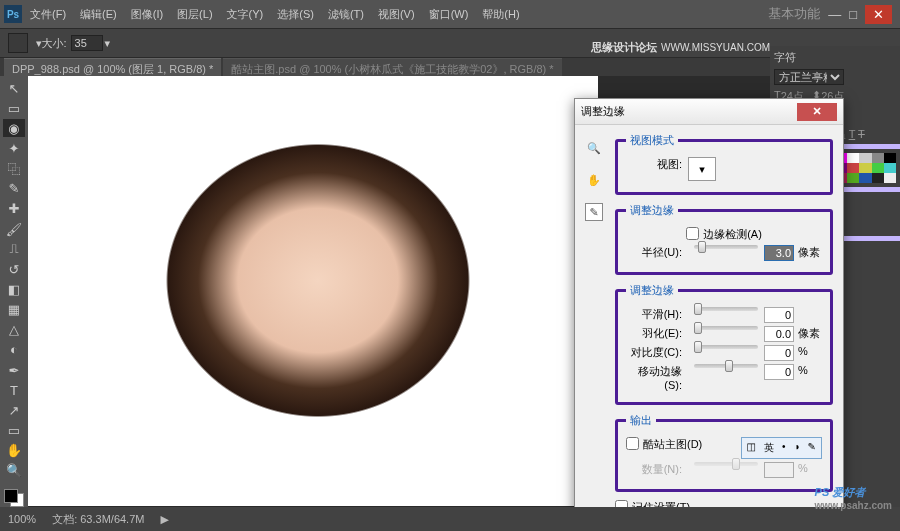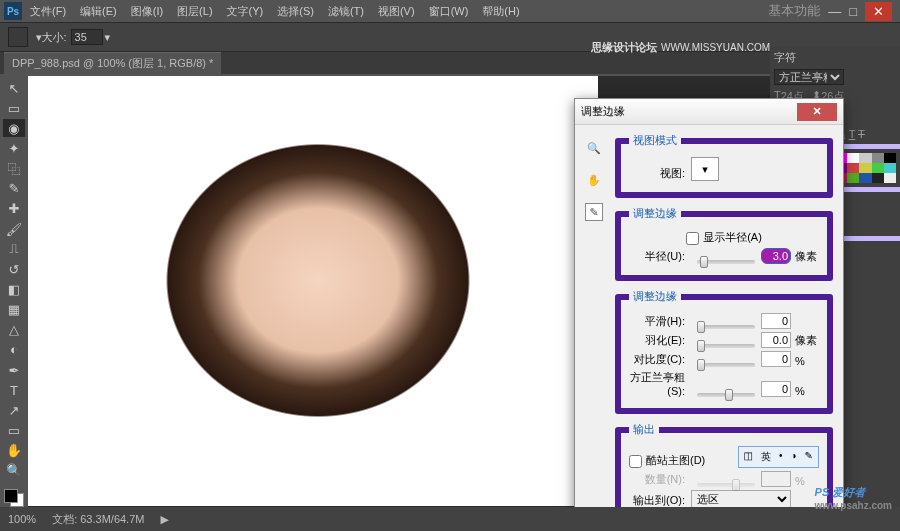--- a/index.html
+++ b/index.html
@@ -1,17 +1,17 @@
 <!DOCTYPE html>
 <html><head>
 <meta charset="utf-8">
 <style>
 *{margin:0;padding:0;box-sizing:border-box;font-family:"Microsoft YaHei",Arial,sans-serif;font-size:11px;}
 body{background:#535353;width:900px;height:531px;overflow:hidden;position:relative;}
-.menubar{background:#535353;height:22px;display:flex;align-items:center;padding:0 4px;color:#ccc;}
+.menubar{background:#535353;height:28px;display:flex;align-items:center;padding:0 4px;color:#ccc;}
 .menubar .ps-icon{width:18px;height:18px;background:#1a3d5c;color:#5fb4e8;font-weight:bold;display:flex;align-items:center;justify-content:center;margin-right:8px;font-size:10px;}
 .menubar span{margin-right:14px;cursor:default;}
 .menubar .right{margin-left:auto;display:flex;align-items:center;}
 .menubar .right span{margin:0 4px;font-size:13px;}
 .win-close{background:#c0392b;padding:2px 8px;color:#fff;}
 .optbar{background:#424242;height:30px;display:flex;align-items:center;padding:0 8px;color:#ccc;border-top:1px solid #2a2a2a;border-bottom:1px solid #2a2a2a;}
 .optbar .tool-ico{width:20px;height:20px;border:1px solid #222;background:#3a3a3a;margin-right:8px;}
 .optbar label{margin-right:4px;}
 .optbar input{width:32px;background:#333;border:1px solid #222;color:#ccc;padding:1px 3px;}
 .rightlabel{margin-left:auto;color:#999;}
@@ -32,28 +32,28 @@
 .panels .sw-grid{display:grid;grid-template-columns:repeat(10,1fr);gap:0;}
 .panels .sw-grid div{height:10px;}
 .statusbar{position:absolute;bottom:0;left:0;right:0;height:24px;background:#424242;color:#bbb;display:flex;align-items:center;padding:0 8px;font-size:10px;}
 .statusbar span{margin-right:16px;}
 
 
 .dialog{position:absolute;top:98px;left:574px;width:270px;background:#f0f0f0;border:1px solid #888;box-shadow:0 3px 12px rgba(0,0,0,.5);color:#000;}
 .dialog .titlebar{background:linear-gradient(#fdfdfd,#e8e8e8);height:26px;display:flex;align-items:center;padding:0 6px;border-bottom:1px solid #ccc;}
 .dialog .titlebar .dclose{margin-left:auto;background:#c75050;color:#fff;width:40px;height:18px;display:flex;align-items:center;justify-content:center;font-weight:bold;}
 .dialog .body{padding:8px 10px;}
-.dialog fieldset{border:6px solid #4c1d95;border-radius:3px;padding:6px 8px 8px;margin-bottom:8px;}
+.dialog fieldset{border:3px solid #4c1d95;border-radius:3px;padding:6px 8px 8px;margin-bottom:8px;}
 .dialog legend{color:#1a5fb4;padding:0 4px;}
-.dialog .row{display:flex;align-items:flex-end;margin:3px 0;font-size:11px;}
+.dialog .row{display:flex;align-items:flex-start;margin:3px 0;font-size:11px;}
 .dialog .row label{width:56px;text-align:right;margin-right:6px;}
 .dialog .row .slider{flex:1;height:4px;background:linear-gradient(#bbb,#ddd);border-radius:2px;margin:0 6px;position:relative;}
 .dialog .row .slider .thumb{position:absolute;top:-4px;width:8px;height:12px;background:linear-gradient(#fafafa,#ccc);border:1px solid #888;border-radius:2px;}
 .dialog .row input[type=text]{width:30px;border:1px solid #aaa;padding:1px 2px;text-align:right;}
-.dialog .row input.hl{background:#a21caf;color:#fff;border-color:#2a6db0;border-radius:6px;}
+.dialog .row input.hl{background:#737373;color:#fff;border-color:#2a6db0;}
 .dialog .row .unit{width:24px;margin-left:4px;}
 .dialog .lefticons{position:absolute;left:10px;top:40px;display:flex;flex-direction:column;gap:14px;}
 .dialog .lefticons div{width:18px;height:18px;border:1px solid transparent;display:flex;align-items:center;justify-content:center;color:#555;}
 .dialog .lefticons div.sel{border-color:#888;background:#fff;}
 .dialog .body-inner{margin-left:30px;}
 .dialog .viewbox{width:28px;height:24px;border:1px solid #999;background:#fff;display:flex;align-items:center;justify-content:center;margin-right:10px;}
 .dialog .checkbox{margin-right:4px;}
 .dialog select{border:1px solid #aaa;padding:1px;width:100px;}
 .dialog .outputmodes{border:1px solid #7aa7d0;padding:2px;display:flex;gap:2px;background:#e8f0fa;}
 .dialog .outputmodes span{padding:1px 3px;font-size:10px;}
@@ -88,20 +88,21 @@
 <div class="optbar">
   <div class="tool-ico"></div>
   <span>▾</span>
   <label>大小:</label>
   <input type="text" value="35" style="">
   <span style="margin-left:2px">▾</span>
 </div>
 
 <div class="tabbar">
   <div class="tab">DPP_988.psd @ 100% (图层 1, RGB/8) *</div>
+  <div class="tab" style="opacity:.6">酷站主图.psd @ 100% (小树林瓜式《施工技能教学02》, RGB/8) *</div>
 </div>
 
 <div class="toolbox">
   <div class="t">↖</div>
   <div class="t">▭</div>
   <div class="t active">◉</div>
   <div class="t">✦</div>
   <div class="t">⿻</div>
   <div class="t">✎</div>
   <div class="t">✚</div>
@@ -201,21 +202,21 @@
         <div class="row">
           <label>视图:</label>
           <div class="viewbox">▾</div>
         </div>
       </fieldset>
 
       <fieldset>
         <legend>调整边缘</legend>
         <div class="row" style="justify-content:center">
             <input type="checkbox" class="checkbox" style="">
-            <span>显示半径(A)</span>
+            <span>边缘检测(A)</span>
           </div>
         <div class="row">
           <label>半径(U):</label>
           <div class="slider">
               <div class="thumb" style="left:6%"></div>
             </div>
           <input type="text" class="hl" value="3.0" style="">
           <span class="unit">像素</span>
         </div>
       </fieldset>
@@ -240,21 +241,21 @@
           </div>
         <div class="row">
             <label>对比度(C):</label>
             <div class="slider">
               <div class="thumb" style="left:0"></div>
             </div>
             <input type="text" value="0" style="">
             <span class="unit">%</span>
           </div>
         <div class="row">
-            <label>方正兰亭粗(S):</label>
+            <label>移动边缘(S):</label>
             <div class="slider">
               <div class="thumb" style="left:48%"></div>
             </div>
             <input type="text" value="0" style="">
             <span class="unit">%</span>
           </div>
       </fieldset>
 
       <fieldset>
         <legend>输出</legend>
@@ -270,24 +271,20 @@
             </div>
         </div>
         <div class="row">
             <label style="color:#aaa">数量(N):</label>
             <div class="slider" style="opacity:.4">
               <div class="thumb" style="left:60%"></div>
             </div>
             <input type="text" disabled="" value="" style="">
             <span class="unit" style="color:#aaa">%</span>
           </div>
-        <div class="row">
-            <label>输出到(O):</label>
-            <select><option>选区</option></select>
-          </div>
       </fieldset>
 
       <div class="row">
           <input type="checkbox" class="checkbox" style="">
           <span>记住设置(T)</span>
         </div>
     </div>
   </div>
 
 </div>

